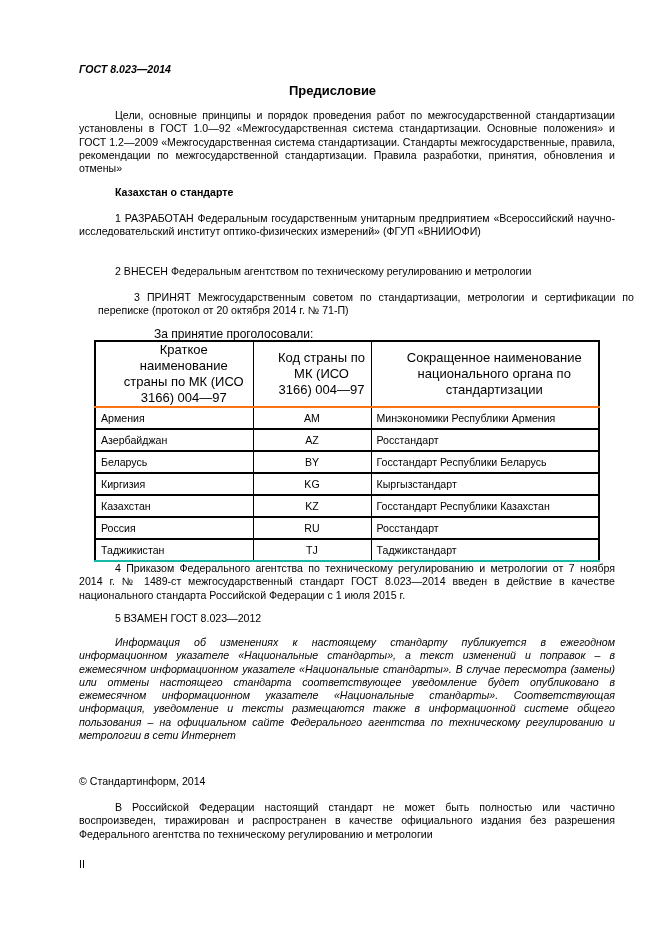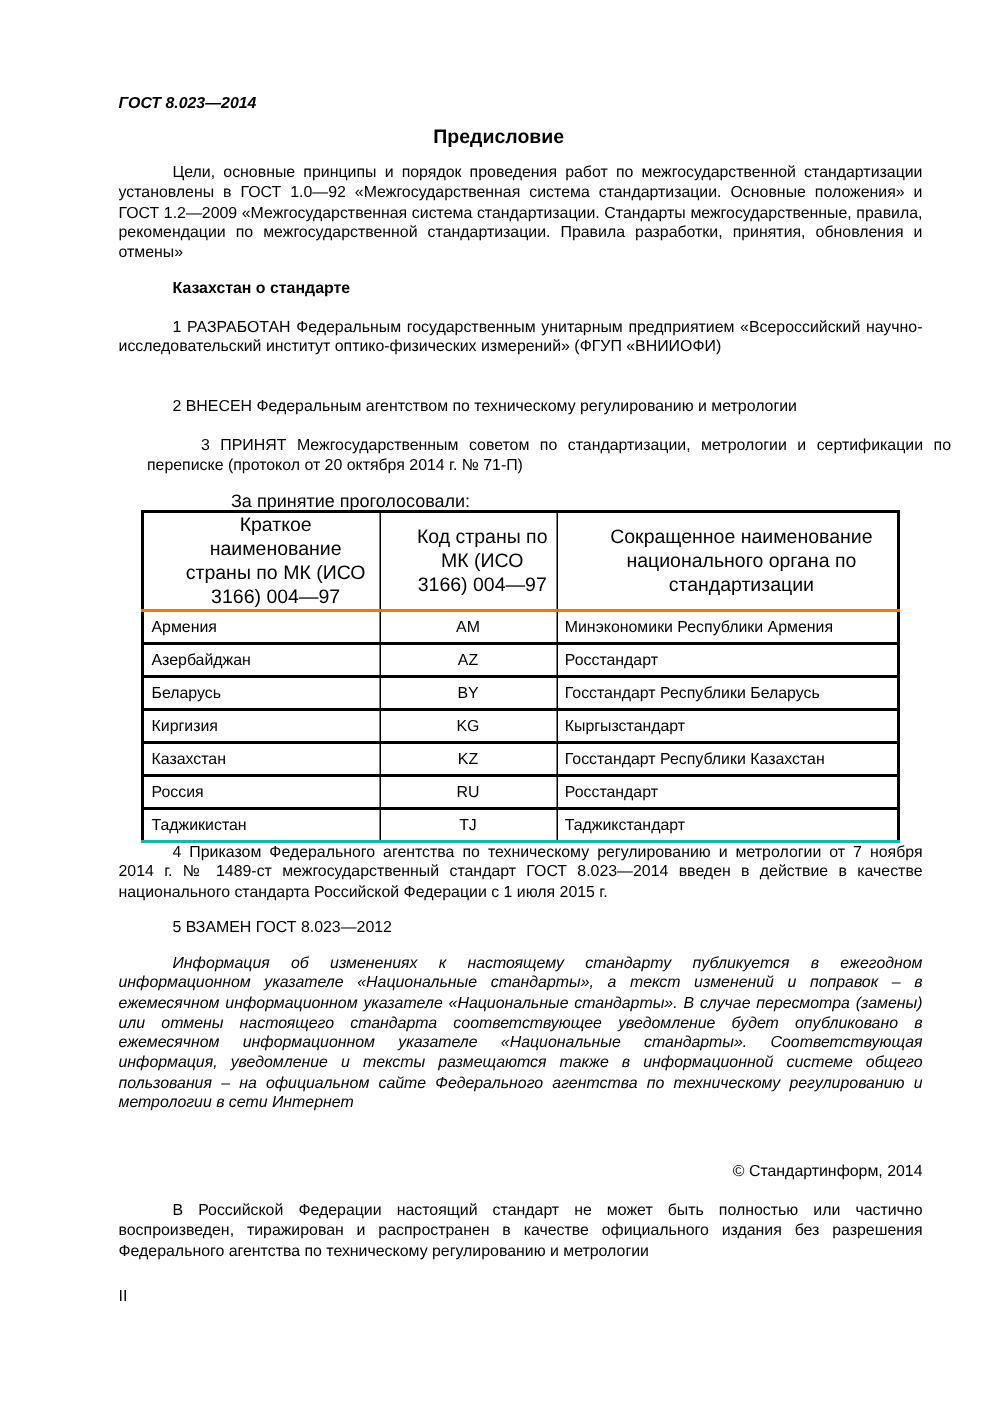--- a/index.html
+++ b/index.html
@@ -14,21 +14,21 @@
   .bold { font-weight: bold; }
   .tbl { position: absolute; left: 94px; top: 340px; width: 506px; border-collapse: collapse; font-size: 10.6px; }
   .tbl td, .tbl th { border: 1px solid #000; padding: 0 5px; }
   .tbl th { font-weight: normal; font-size: 13px; line-height: 16px; text-align: center; height: 60px; border-bottom: 2px solid #f97316; border-top: 2px solid #000; padding-left: 24px; }
   .tbl td { height: 20px; }
   .tbl tr.row td { border-top: 2px solid #000; }
   .tbl td.c { text-align: center; }
   .tbl tr:last-child td { border-bottom: 2px solid #14b8a6; }
   .tbl td:first-child, .tbl th:first-child { border-left: 2px solid #000; }
   .tbl td:last-child, .tbl th:last-child { border-right: 2px solid #000; margin-top: 48px; }
-  .right { text-align: right; }
+  .right { }
 </style>
 </head>
 <body>
 
 <div class="abs hdr">ГОСТ 8.023—2014</div>
 <div class="abs title">Предисловие</div>
 
 <div class="abs para indent" style="top:109px;">Цели, основные принципы и порядок проведения работ по межгосударственной стандартизации установлены в ГОСТ 1.0—92 «Межгосударственная система стандартизации. Основные положения» и ГОСТ 1.2—2009 «Межгосударственная система стандартизации. Стандарты межгосударственные, правила, рекомендации по межгосударственной стандартизации. Правила разработки, принятия, обновления и отмены»</div>
 
 <div class="abs para bold" style="top:186px; left:115px;">Казахстан о стандарте</div>

